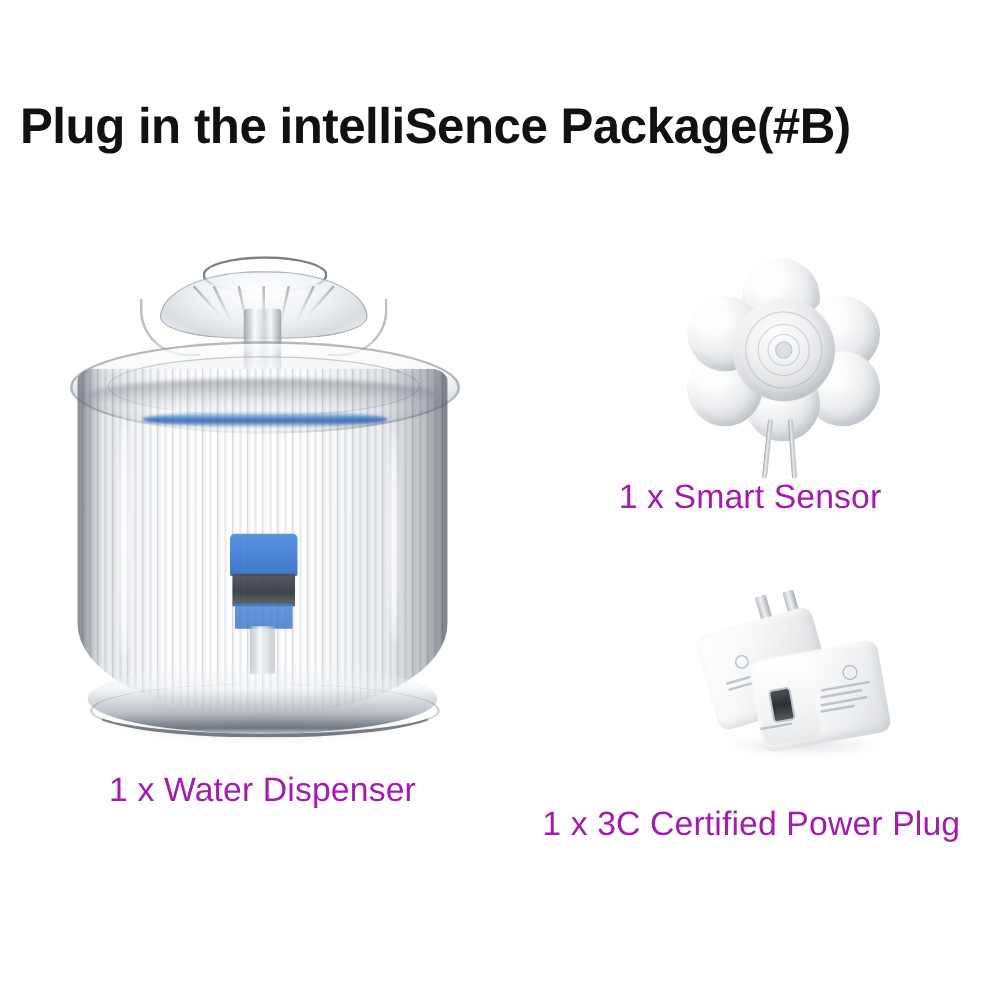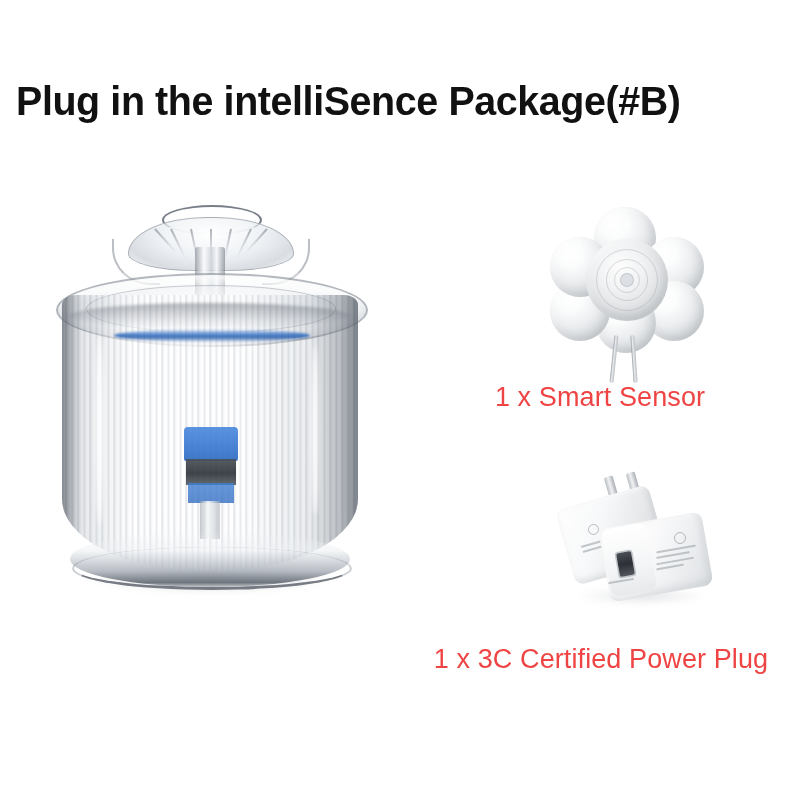--- a/index.html
+++ b/index.html
@@ -30,21 +30,21 @@
     color: #111111;
     white-space: nowrap;
     transform: scaleX(0.985);
     transform-origin: left center;
   }
 
   
   .caption {
     position: absolute;
     text-align: center;
-    color: #ef4444;
+    color: #a21caf;
     font-size: 27px;
     line-height: 32px;
     font-weight: 400;
     letter-spacing: 0.1px;
   }
   #cap-dispenser { left: 20px;  top: 616px; width: 380px; }
   #cap-sensor    { left: 410px; top: 381px; width: 380px; }
   #cap-plug      { left: 405px; top: 643px; width: 392px; }
 
   
@@ -426,20 +426,21 @@
       </div>
       <div class="gleam" style="left:34px;  top:40px;  width:7px;  height:190px;"></div>
       <div class="gleam" style="left:250px; top:50px;  width:6px;  height:170px;"></div>
     </div>
 
     <div id="base"></div>
     <div id="base-rim"></div>
   </div>
 
   <div class="caption" id="cap-dispenser">
+    <div>1 x Water Dispenser</div>
   </div>
 
   <div id="sensor">
 
     <div class="ball" style="left:46px;  top:2px;   width:62px; height:62px;"></div>
     <div class="ball" style="left:96px;  top:32px;  width:60px; height:60px;"></div>
     <div class="ball" style="left:96px;  top:76px;  width:60px; height:60px;"></div>
     <div class="ball" style="left:48px;  top:88px;  width:60px; height:60px;"></div>
     <div class="ball" style="left:2px;   top:76px;  width:60px; height:60px;"></div>
     <div class="ball" style="left:2px;   top:32px;  width:60px; height:60px;"></div>

